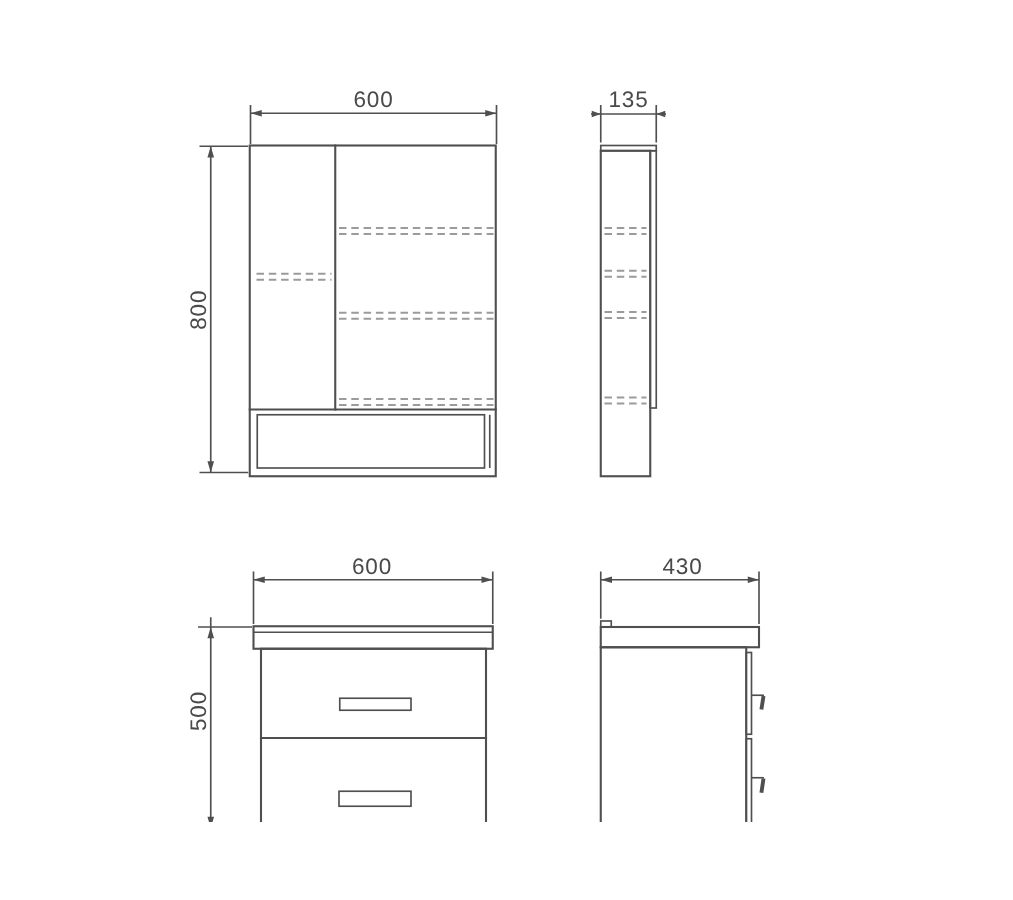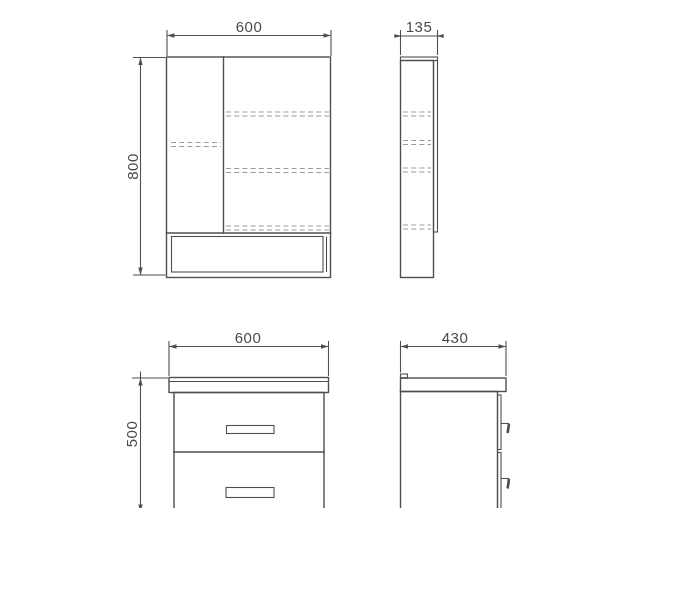--- a/index.html
+++ b/index.html
@@ -7,20 +7,21 @@
     --dashed:#9b9b9b;
     --text:#4a4a4a;
     --bg:#ffffff;
   }
   html,body{margin:0;padding:0;background:var(--bg);}
   .canvas{
     position:relative;
     width:675px;height:508px;
     background:var(--bg);
     overflow:hidden;
+    margin-top:40px;
   }
   svg{display:block;}
   .ln{stroke:var(--line);stroke-width:1.4;fill:none;stroke-linecap:square;}
   .ln-thin{stroke:var(--line);stroke-width:1.1;fill:none;stroke-linecap:butt;}
   .dash{stroke:var(--dashed);stroke-width:1.2;fill:none;stroke-dasharray:5 3.2;}
   .arrow{fill:var(--line);stroke:none;}
   .dim-text{
     font-family:"Liberation Sans", sans-serif;
     font-size:15px;
     letter-spacing:0.5px;

